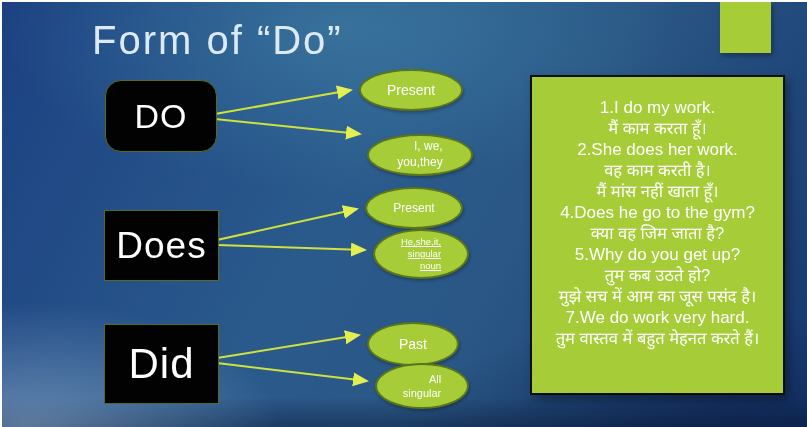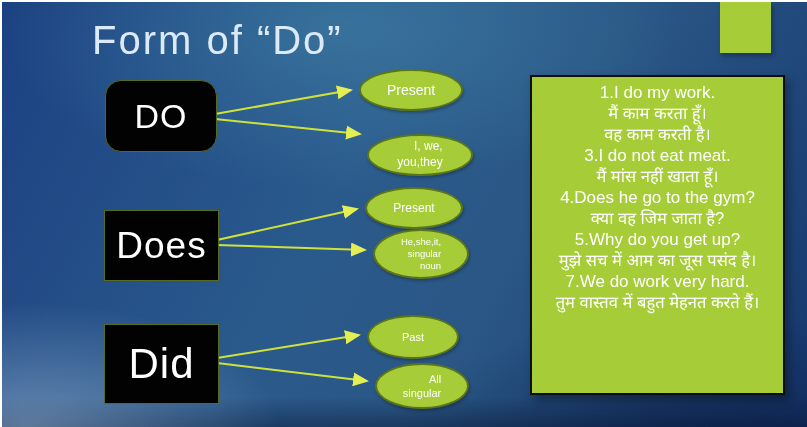--- a/index.html
+++ b/index.html
@@ -44,31 +44,31 @@
     position:absolute;background:#a6cd38;
     border:2px solid #5b751c;border-radius:50%;
     color:#ffffff;text-align:right;
     display:flex;align-items:center;justify-content:center;
     white-space:pre-line;
     box-shadow:1px 2px 3px rgba(0,0,0,0.25);
   }
   .e1{left:357px;top:67px;width:100px;height:38px;font-size:14px;}
   .e2{left:365px;top:132px;width:102px;height:38px;font-size:12px;line-height:1.3;}
   .e3{left:363px;top:185px;width:94px;height:38px;font-size:12px;}
-  .e4{left:371px;top:227px;width:92px;height:46px;font-size:9.5px;line-height:1.25;}
-  .e5{left:365px;top:313px;width:88px;height:40px;font-size:11px;}
+  .e4{left:371px;top:227px;width:92px;height:46px;font-size:9.5px;line-height:1.25;text-decoration:underline;}
+  .e5{left:365px;top:320px;width:88px;height:40px;font-size:14px;}
   .e6{left:373px;top:361px;width:90px;height:42px;font-size:11px;line-height:1.3;}
   .arrows{position:absolute;left:0;top:0;width:805px;height:425px;pointer-events:none;}
   .panel{
     position:absolute;left:528px;top:73px;width:255px;height:320px;
     background:#a6cd38;border:2px solid #0d0d0d;
     box-sizing:border-box;
     box-shadow:4px 5px 9px rgba(0,0,0,0.35);
     color:#ffffff;text-align:center;
-    padding-top:5px;
+    padding-top:20px;
   }
   .ex-line{line-height:21px;font-size:16.5px;}
   .ex-line.en{font-size:17px;}
 </style>
 </head>
 <body>
 
 <div class="slide">
 
   <div class="title">Form of “Do”</div>
@@ -108,24 +108,25 @@
   <div class="ellipse e4">He,she,it,
 singular
 noun</div>
   <div class="ellipse e5">Past</div>
   <div class="ellipse e6">All
 singular</div>
 
   <div class="panel">
     <div class="ex-line en">1.I do my work.</div>
     <div class="ex-line">मैं काम करता हूँ।</div>
+    <div class="ex-line en">2.She does her work.</div>
     <div class="ex-line">वह काम करती है।</div>
-    <div class="ex-line en">3.I do not eat meat.</div>
     <div class="ex-line">मैं मांस नहीं खाता हूँ।</div>
     <div class="ex-line en">4.Does he go to the gym?</div>
     <div class="ex-line">क्या वह जिम जाता है?</div>
     <div class="ex-line en">5.Why do you get up?</div>
+    <div class="ex-line">तुम कब उठते हो?</div>
     <div class="ex-line">मुझे सच में आम का जूस पसंद है।</div>
     <div class="ex-line en">7.We do work very hard.</div>
     <div class="ex-line">तुम वास्तव में बहुत मेहनत करते हैं।</div>
   </div>
 
 </div>
 
 </body></html>

